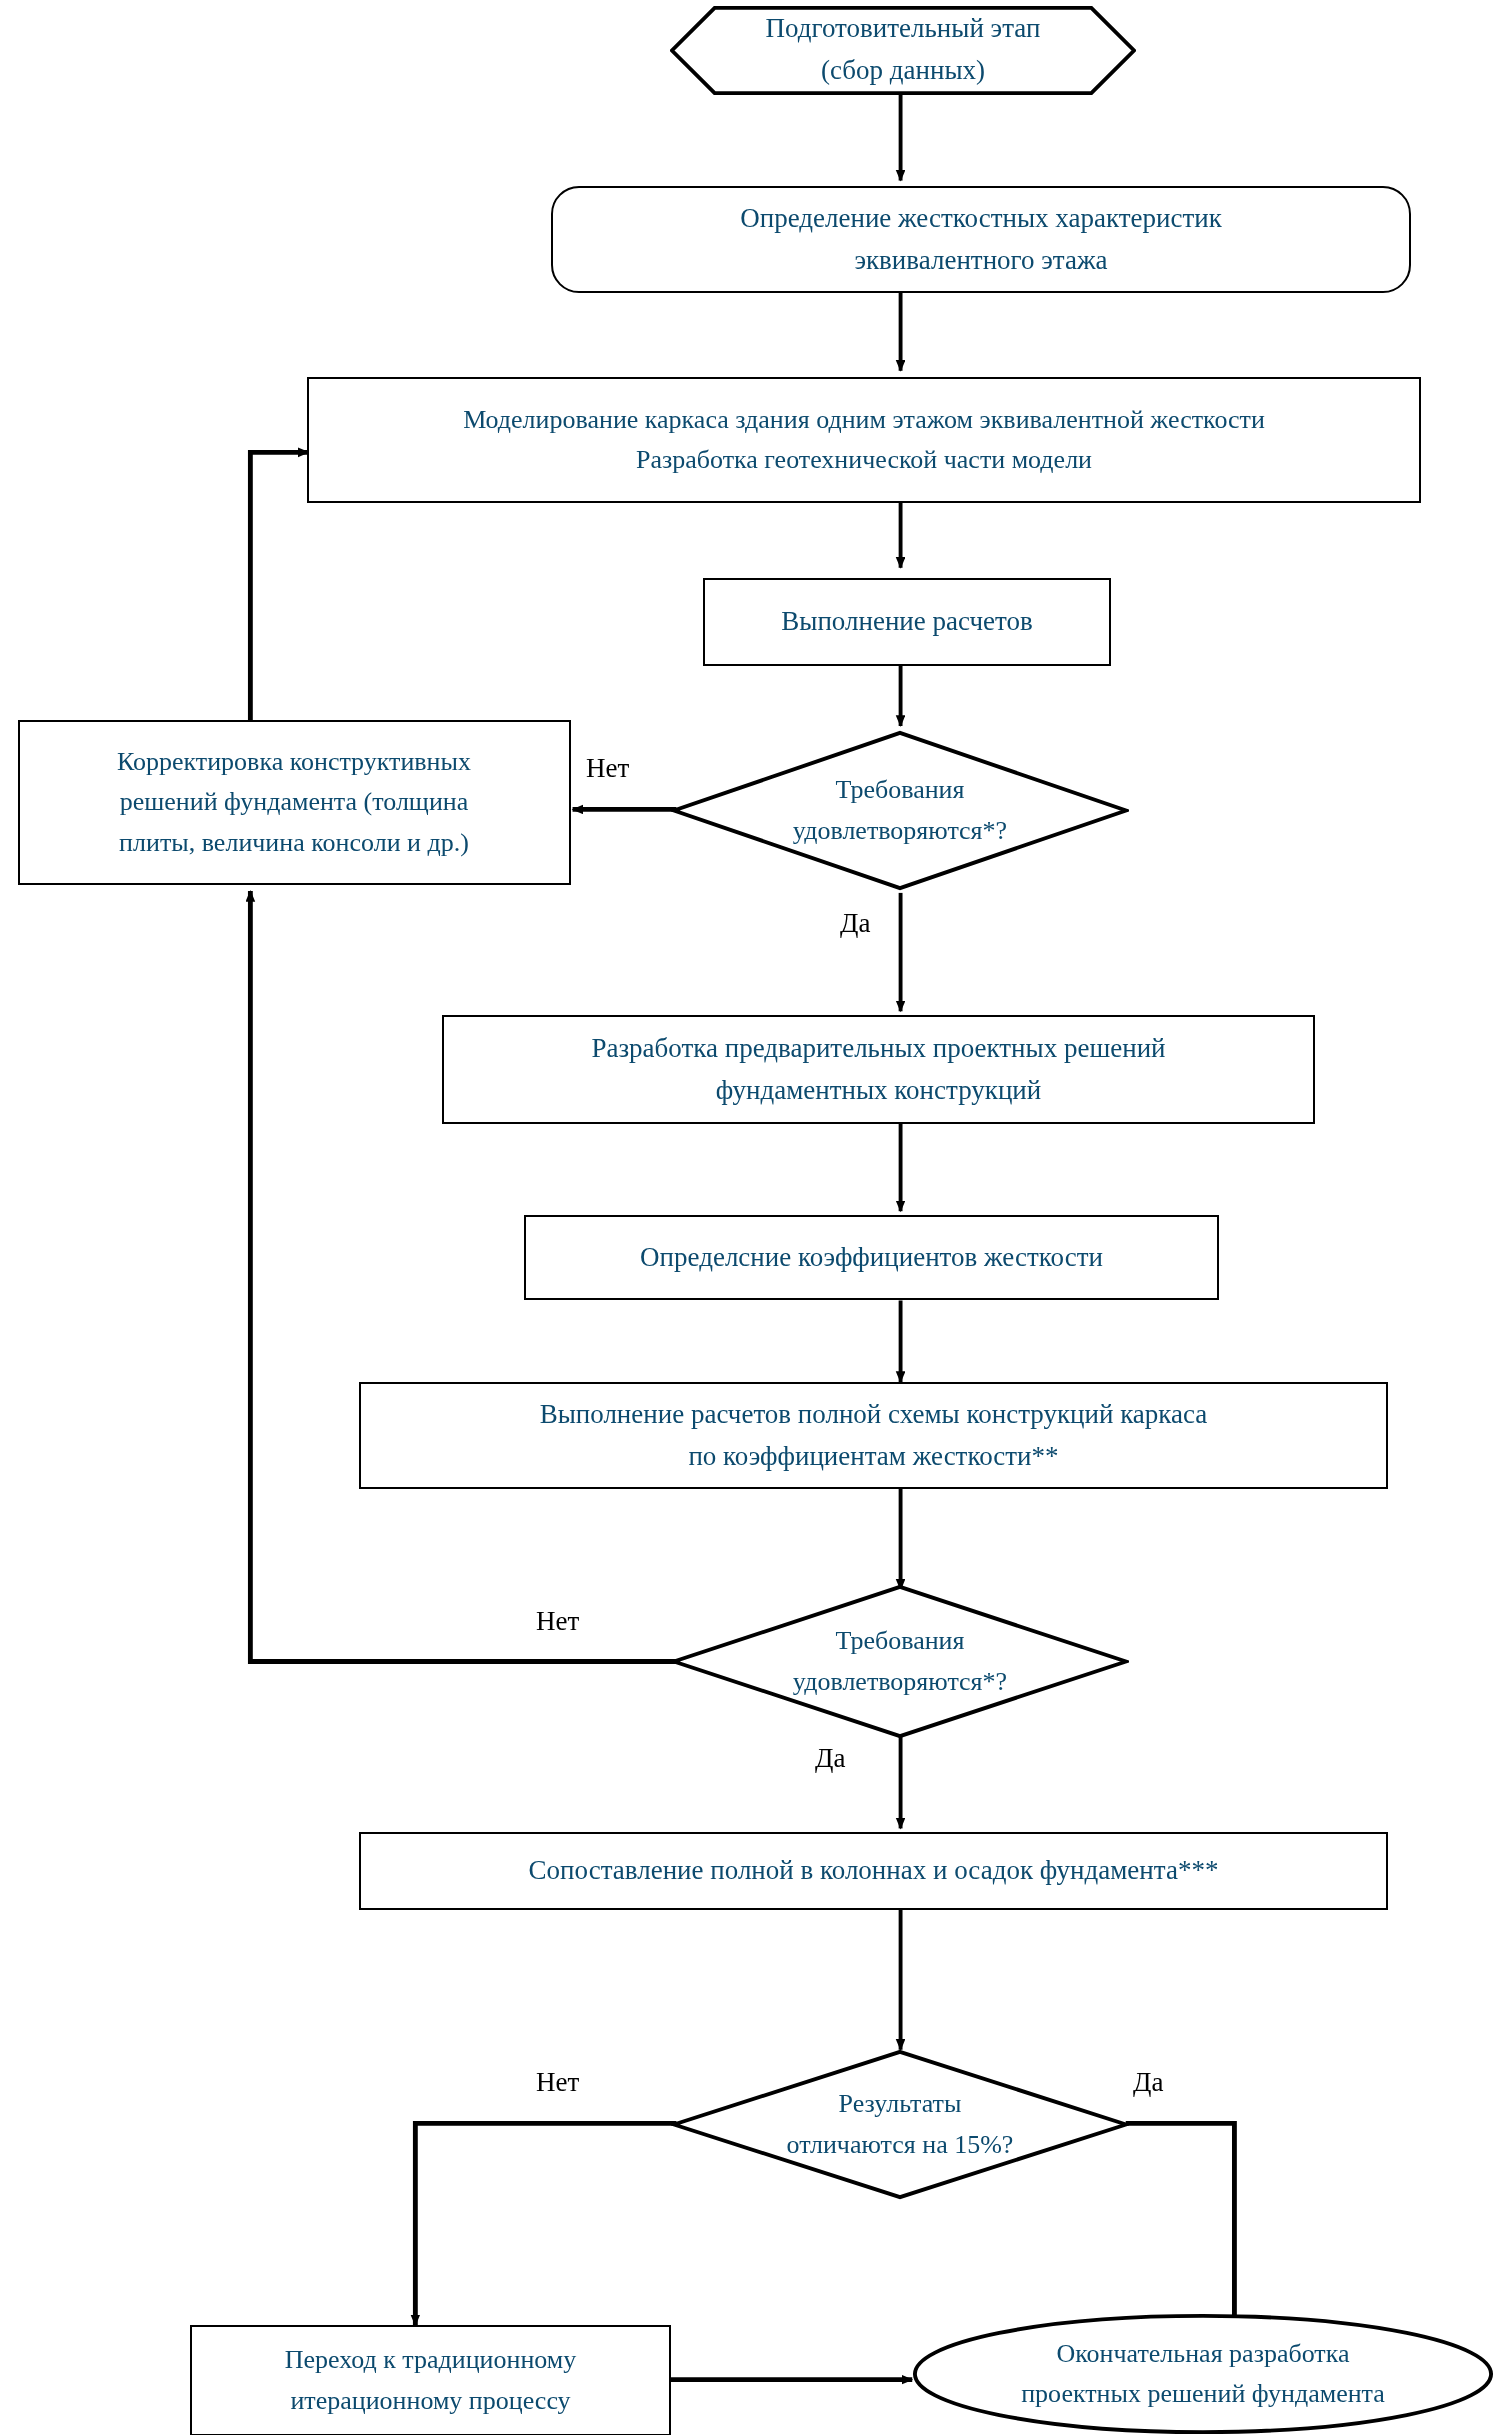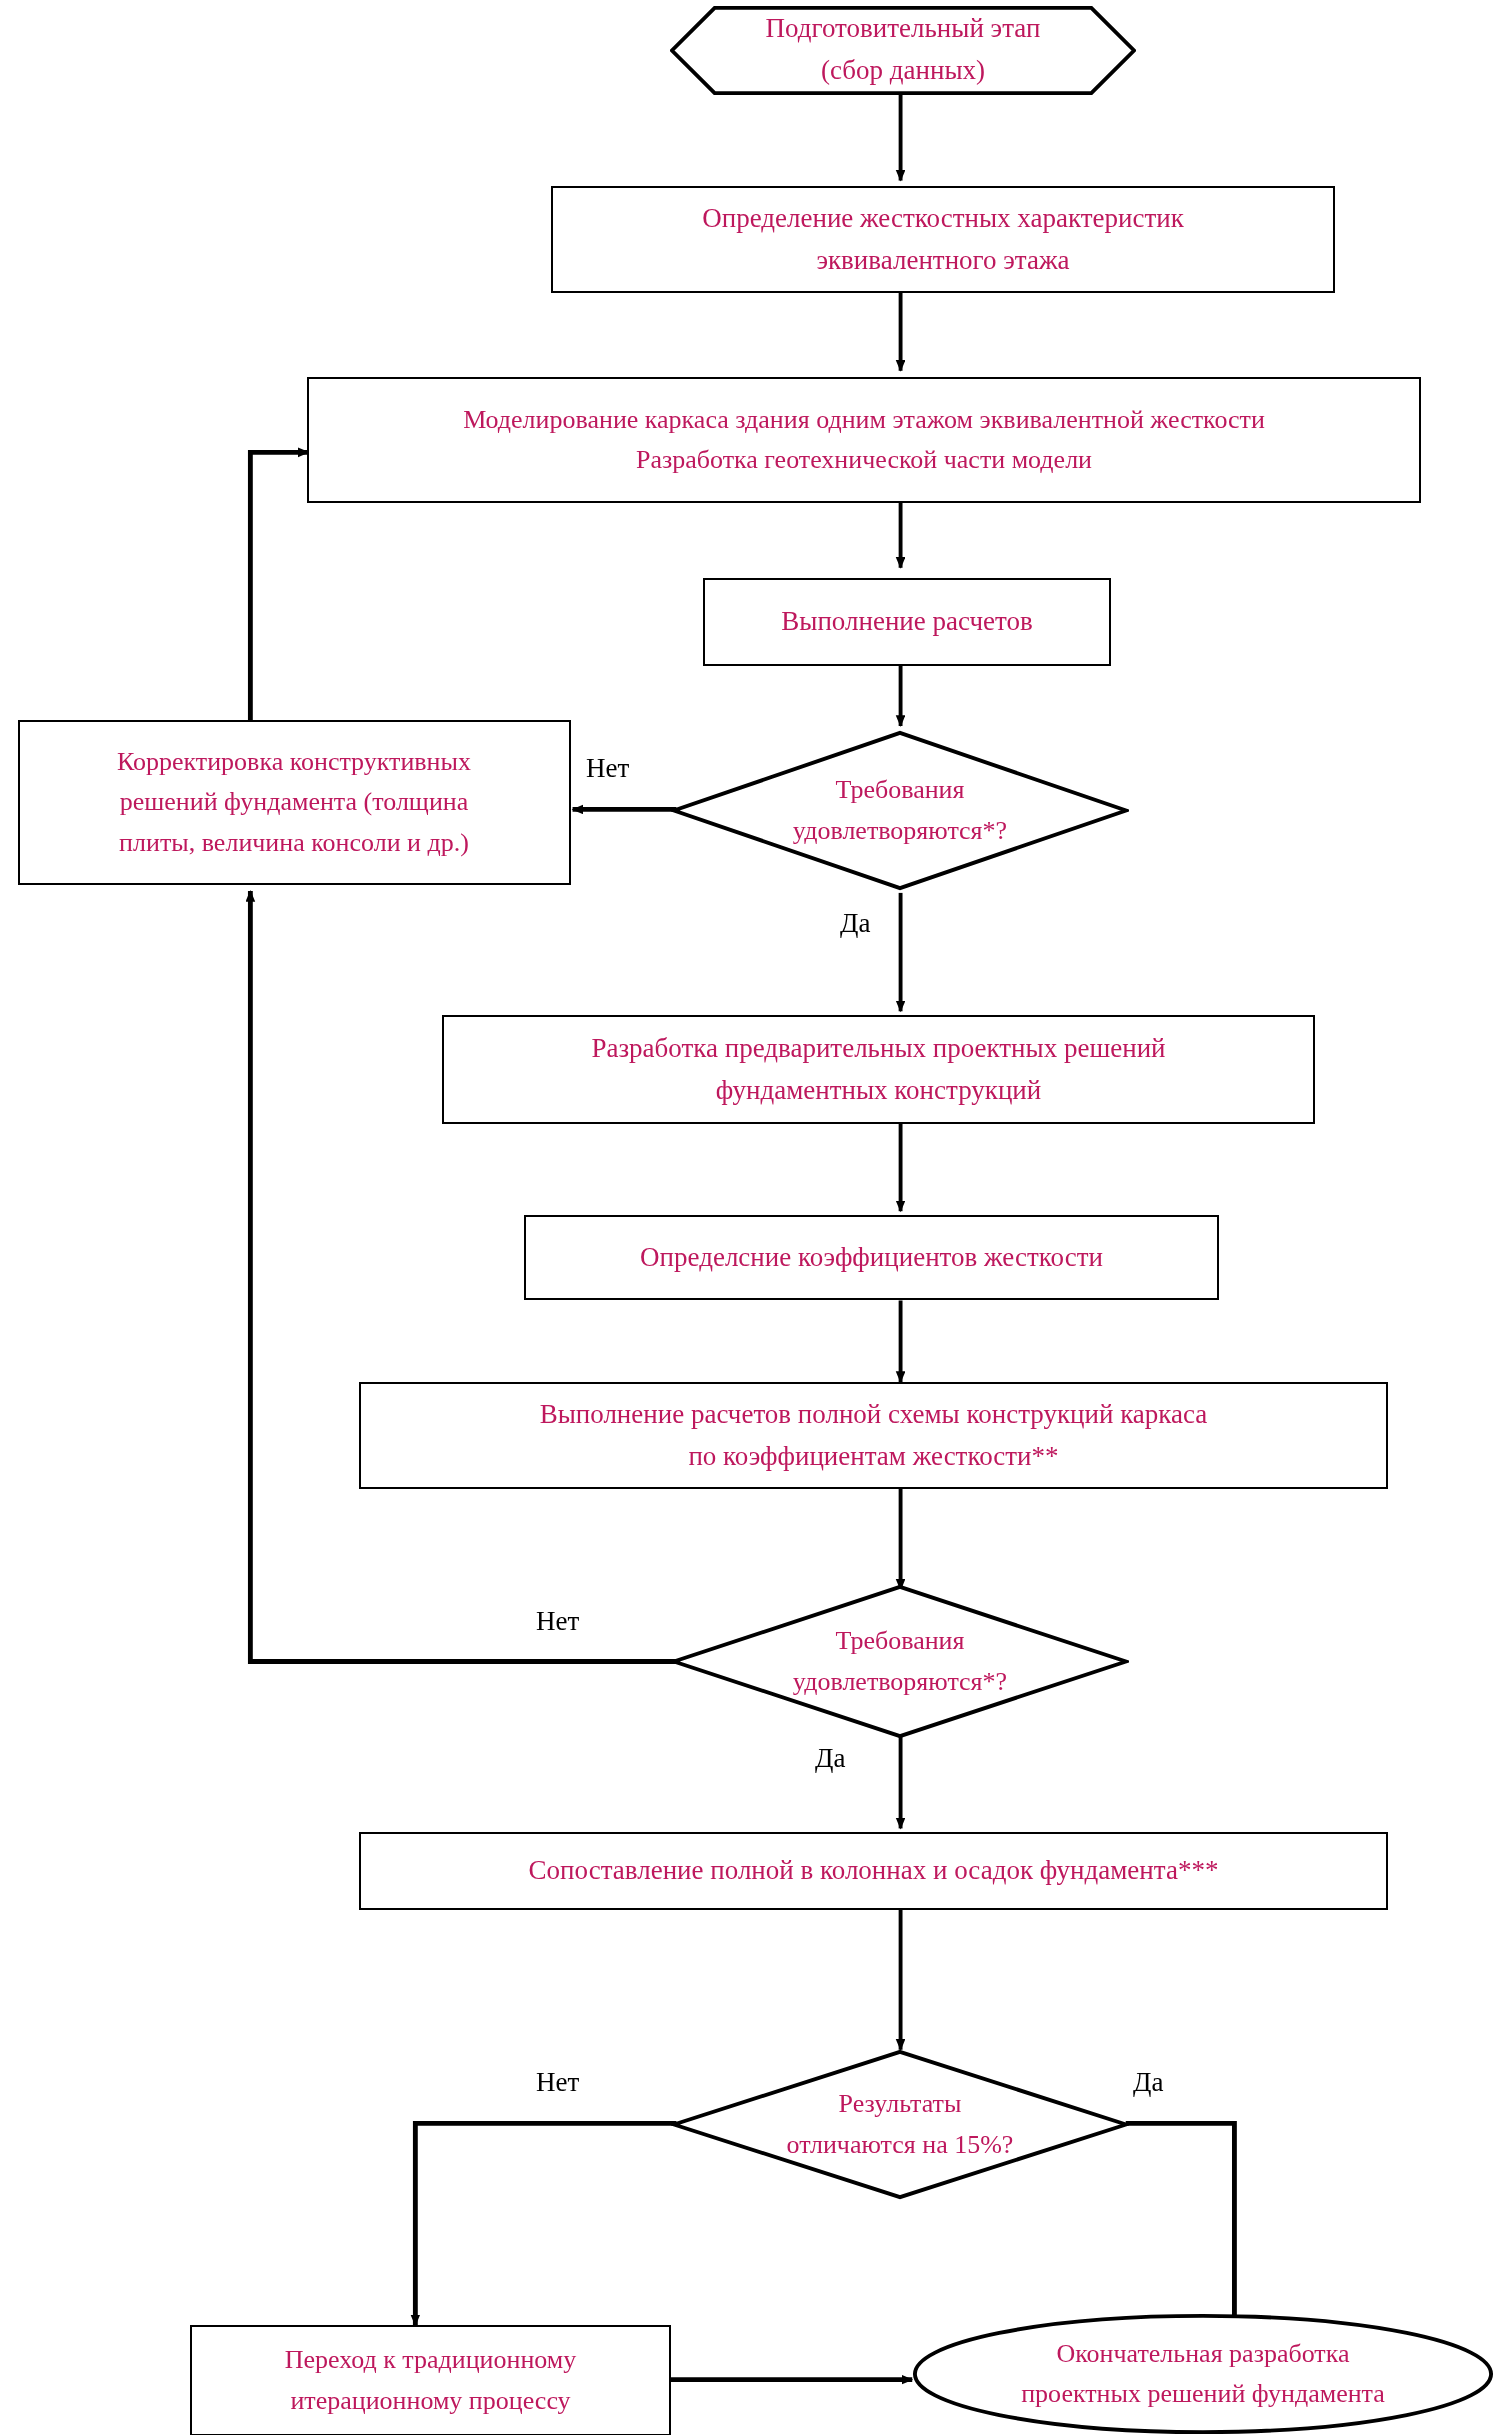--- a/index.html
+++ b/index.html
@@ -24,21 +24,21 @@
     width: 1511px;
     height: 2436px;
   }
   .node {
     position: absolute;
     box-sizing: border-box;
     display: flex;
     align-items: center;
     justify-content: center;
     text-align: center;
-    color: #be185d;
+    color: #0c4a6e;
     line-height: 1.55;
     z-index: 3;
   }
   .node .txt {
     display: block;
     white-space: pre-line;
     padding: 0 9.7px;
   }
   .rect {
     border: 2.9px solid #000;
@@ -114,21 +114,21 @@
   </svg>
 
   <div class="node hexwrap fs-28" style="left:670px; top:5.8px; width:466px; height:89px;">
     <svg class="shape-svg" viewBox="0 0 480 92" preserveAspectRatio="none">
       <polygon points="46,2 434,2 478,46 434,90 46,90 2,46" fill="#fff" stroke="#000" stroke-width="4"></polygon>
     </svg>
     <span class="txt">Подготовительный этап
 (сбор данных)</span>
   </div>
 
-  <div class="node rect fs-28" style="left:551px; top:186px; width:784px; height:107px;">
+  <div class="node rect fs-28" style="left:551px; top:186px; width:860px; height:107px;border-radius:28px;">
     <span class="txt">Определение жесткостных характеристик
 эквивалентного этажа</span>
   </div>
 
   <div class="node rect fs-27" style="left:307px; top:377px; width:1114px; height:126px;">
     <span class="txt">Моделирование каркаса здания одним этажом эквивалентной жесткости
 Разработка геотехнической части модели</span>
   </div>
 
   <div class="node rect fs-28" style="left:703px; top:578px; width:408px; height:88px;">

